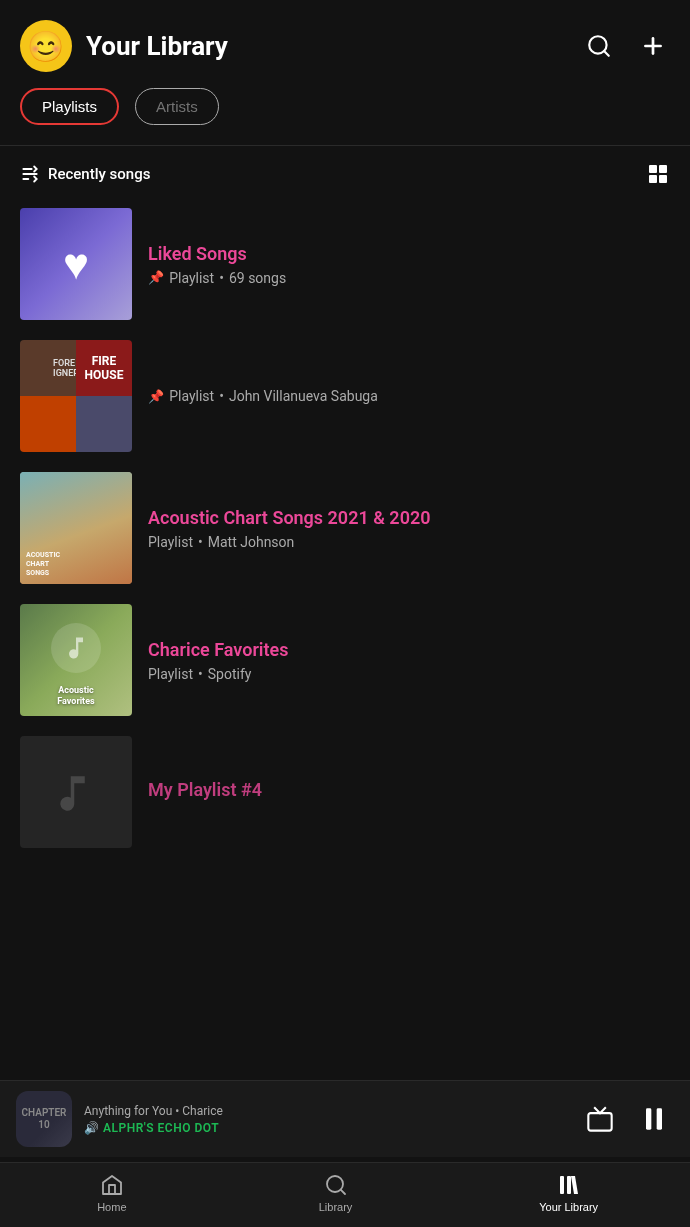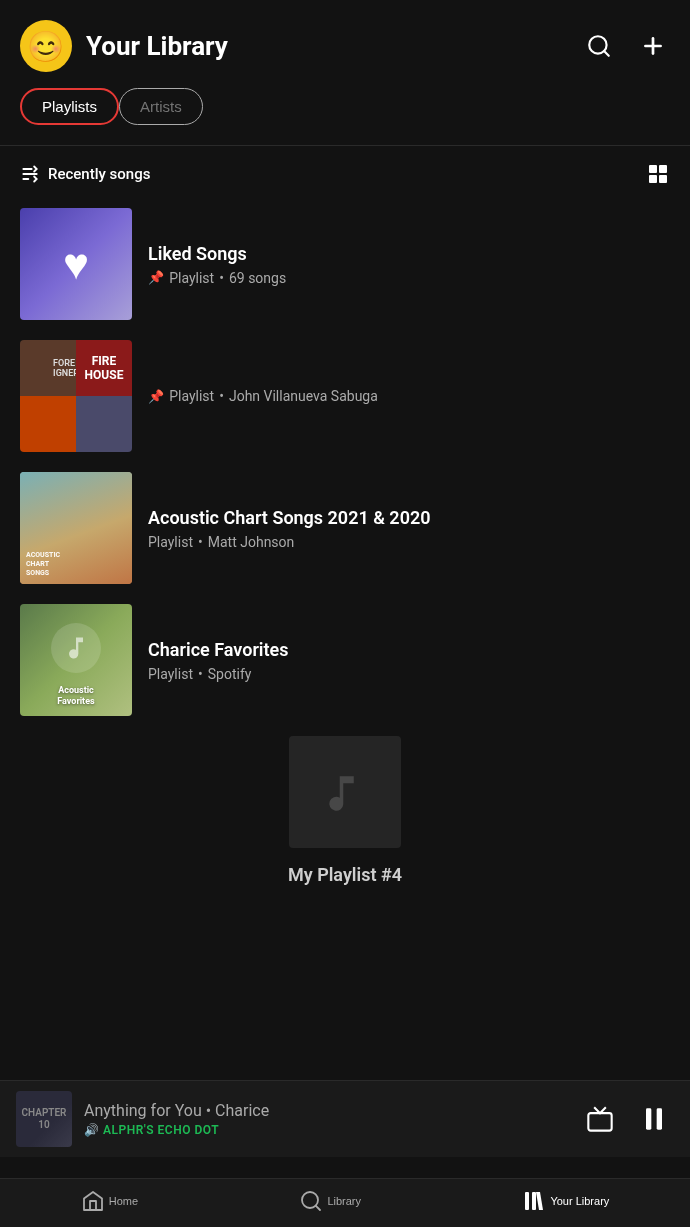--- a/index.html
+++ b/index.html
@@ -55,21 +55,21 @@
       justify-content: center;
     }
     .header-icon-btn svg {
       width: 26px;
       height: 26px;
     }
 
     
     .filter-tabs {
       display: flex;
-      gap: 0;
+      gap: 16px;
       padding: 0 20px 20px 20px;
     }
     .filter-tab {
       border: 1.5px solid #aaa;
       border-radius: 20px;
       padding: 8px 20px;
       font-size: 15px;
       font-weight: 500;
       color: #737373;
       background: none;
@@ -192,21 +192,21 @@
       justify-content: center;
     }
 
     .playlist-info {
       flex: 1;
       min-width: 0;
     }
     .playlist-name {
       font-size: 18px;
       font-weight: 600;
-      color: #ffffff;
+      color: #ec4899;
       margin-bottom: 6px;
       white-space: nowrap;
       overflow: hidden;
       text-overflow: ellipsis;
     }
     .playlist-meta {
       display: flex;
       align-items: center;
       gap: 5px;
       font-size: 14px;
@@ -227,21 +227,21 @@
       border-top: 1px solid #2a2a2a;
       display: flex;
       align-items: center;
       padding: 10px 16px;
       gap: 12px;
       z-index: 100;
     }
     .now-playing-thumb {
       width: 56px;
       height: 56px;
-      border-radius: 4px;
+      border-radius: 12px;
       flex-shrink: 0;
       background: #3a3a3a;
       overflow: hidden;
       display: flex;
       align-items: center;
       justify-content: center;
     }
     .np-thumb-inner {
       width: 100%;
       height: 100%;
@@ -253,21 +253,21 @@
       color: #888;
       text-align: center;
       line-height: 1.2;
       font-weight: 600;
     }
     .np-info {
       flex: 1;
       min-width: 0;
     }
     .np-title {
-      font-size: 16px;
+      font-size: 12px;
       font-weight: 600;
       color: #fff;
       white-space: nowrap;
       overflow: hidden;
       text-overflow: ellipsis;
     }
     .np-title span {
       color: #aaa;
       font-weight: 400;
     }
@@ -313,21 +313,21 @@
       background: #1a1a1a;
       display: flex;
       align-items: center;
       justify-content: space-around;
       padding: 10px 0 14px 0;
       border-top: 1px solid #2a2a2a;
       z-index: 101;
     }
     .nav-item {
       display: flex;
-      flex-direction: row;
+      flex-direction: column;
       align-items: center;
       gap: 4px;
       cursor: pointer;
       background: none;
       border: none;
       color: #aaa;
       font-size: 11px;
       padding: 0 20px;
       min-width: 80px;
     }
@@ -337,21 +337,20 @@
     .nav-item svg {
       width: 24px;
       height: 24px;
     }
     .nav-label {
       font-size: 11px;
     }
 
     .partial-item {
       opacity: 0.8;
-      flex-direction: column;
     }
   </style>
 </head>
 <body>
 
 <div class="header">
   <div class="avatar">
     <span>😊</span>
   </div>
   <span class="header-title">Your Library</span>

